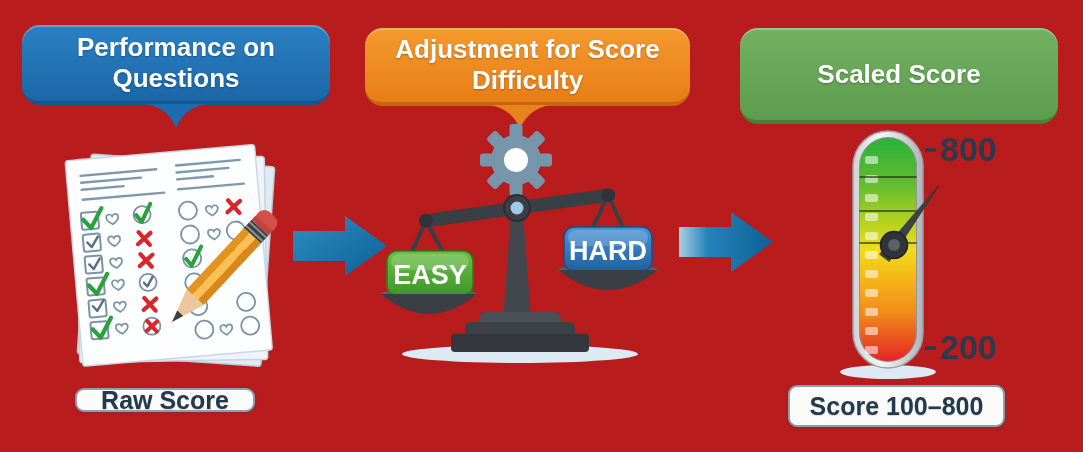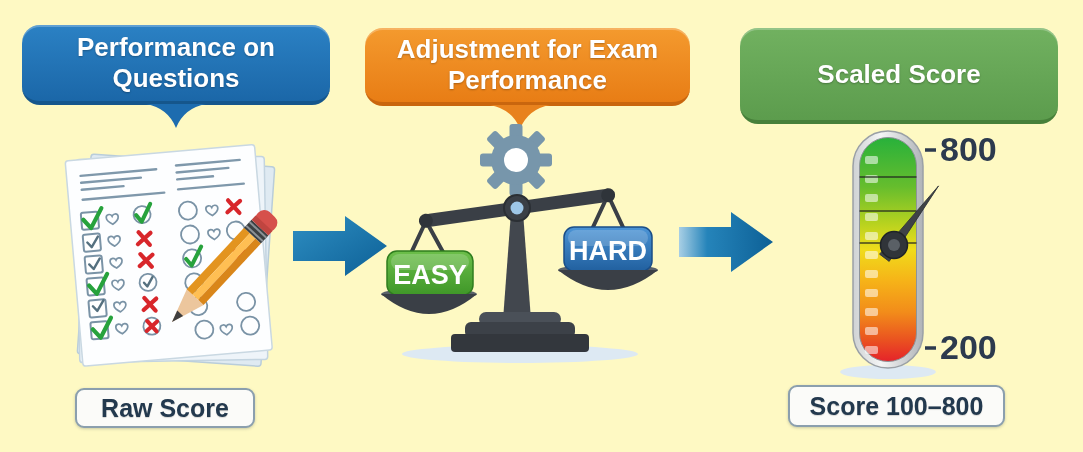--- a/index.html
+++ b/index.html
@@ -2,21 +2,21 @@
 <html><head>
 <meta charset="utf-8">
 <style>
   * { margin: 0; padding: 0; box-sizing: border-box; }
   html, body { background: #fff; }
   body { font-family: "Liberation Sans", sans-serif; }
   .canvas {
     position: relative;
     width: 1083px;
     height: 452px;
-    background: #fef9c3;
+    background: #b91c1c;
     overflow: hidden;
   }
   .abs { position: absolute; }
 
   
   .bubble {
     position: absolute;
     border-radius: 18px;
     display: flex;
     align-items: center;
@@ -55,21 +55,21 @@
     border-radius: 9px;
     display: flex;
     align-items: center;
     justify-content: center;
     font-weight: bold;
     font-size: 25px;
     color: #23394e;
     box-shadow: 0 1px 3px rgba(40,60,80,.25);
     text-shadow: 0 1px 1px rgba(0,0,0,.15);
   }
-  .caption.raw   { left: 75px;  top: 388px; width: 180px; height: 40px; }
+  .caption.raw   { left: 75px;  top: 388px; width: 180px; height: 24px; }
   .caption.equate{ left: 403px; top: 385px; width: 234px; height: 42px; }
   .caption.score { left: 788px; top: 385px; width: 217px; height: 42px; }
 
   .svg-label {
     font-family: "Liberation Sans", sans-serif;
     font-weight: bold;
   }
 </style>
 </head>
 <body>
@@ -208,21 +208,21 @@
     <defs>
       <linearGradient id="arrow1g" x1="0" y1="0" x2="1" y2="1">
         <stop offset="0" stop-color="#2e8ec2"></stop>
           <stop offset="1" stop-color="#0d6096"></stop>
       </linearGradient>
     </defs>
     <polygon points="0,17 52,17 52,2 94,32 52,62 52,47 0,47" fill="url(#arrow1g)"></polygon>
   </svg>
 
   <div class="bubble orange">
-    <span>Adjustment for Exam Performance</span>
+    <span>Adjustment for Score Difficulty</span>
   </div>
   <svg class="tail" style="left:488px; top:104px;" width="64" height="27" viewBox="0 0 64 27">
     <path d="M2 1 Q24 5 32 25 Q40 5 62 1 Z" fill="#e8821d"></path>
   </svg>
 
   <svg class="abs" style="left:375px; top:120px;" width="295" height="258" viewBox="0 0 295 258">
     <defs>
       <linearGradient id="easyg" x1="0" y1="0" x2="0" y2="1">
         <stop offset="0" stop-color="#6cbf4a"></stop>
           <stop offset="1" stop-color="#3f9728"></stop>

